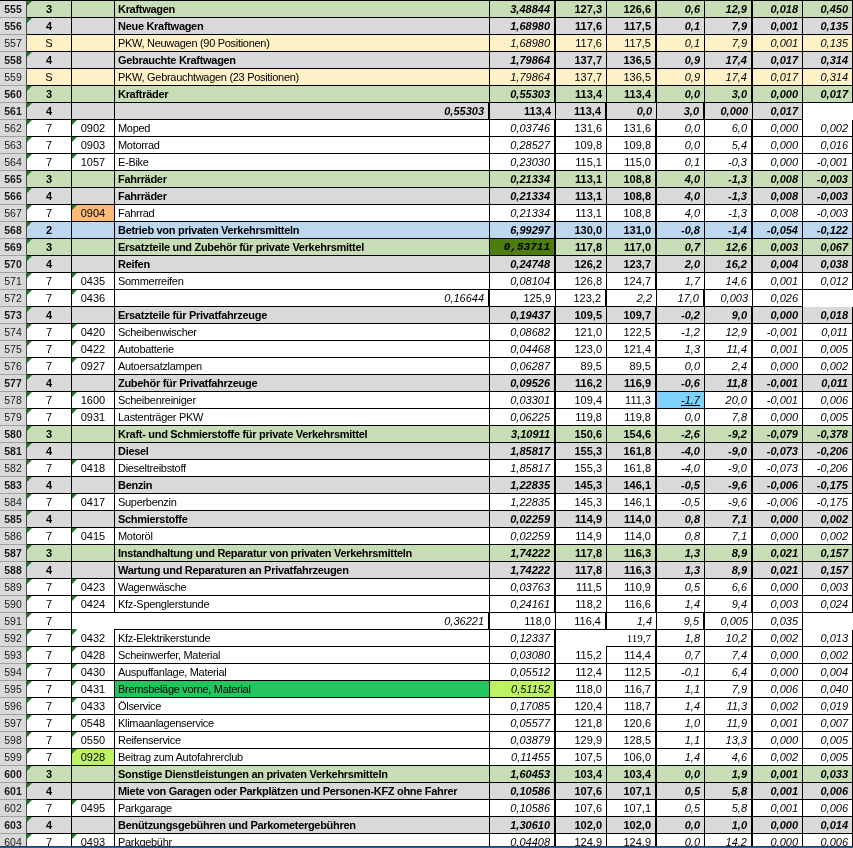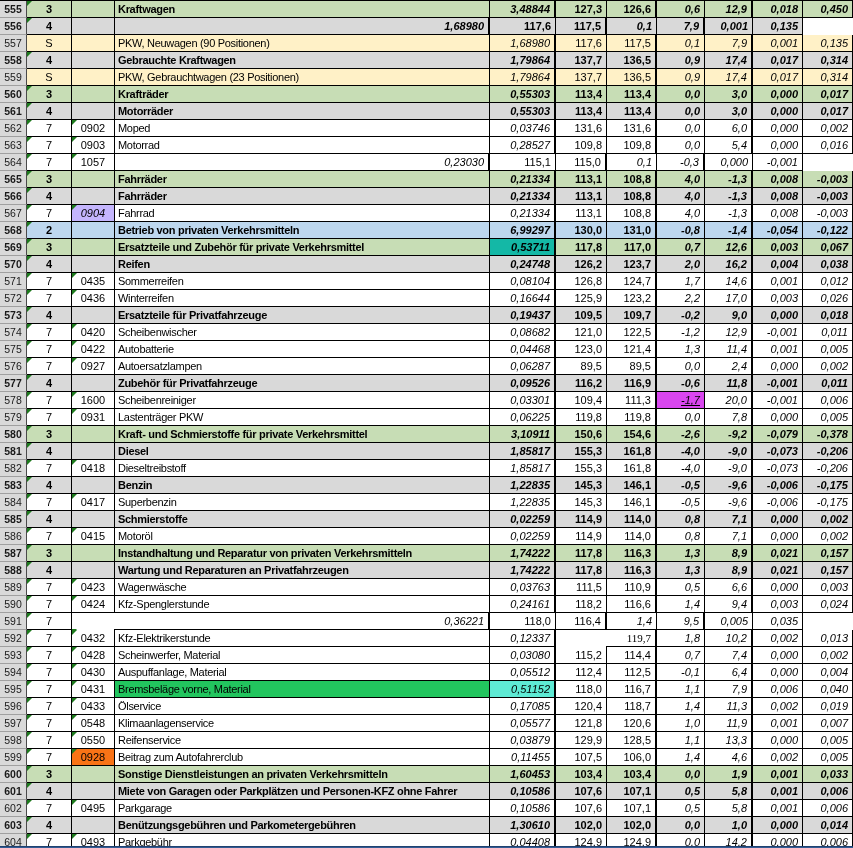--- a/index.html
+++ b/index.html
@@ -40,20 +40,21 @@
         <div class="cell numcell bsep" style="background: rgb(199, 221, 181);"><span>126,6</span></div>
         <div class="cell numcell it" style="background: rgb(199, 221, 181);"><span>0,6</span></div>
         <div class="cell numcell it bsep" style="background: rgb(199, 221, 181);"><span>12,9</span></div>
         <div class="cell numcell it" style="background: rgb(199, 221, 181);"><span>0,018</span></div>
         <div class="cell numcell it" style="background: rgb(199, 221, 181);"><span>0,450</span></div>
       </div>
       <div class="row group4">
         <div class="cell rownum"><span>556</span></div>
         <div class="cell lvl" style="background: rgb(217, 217, 217);"><span class="tri"></span><span>4</span></div>
         <div class="cell code" style="background: rgb(217, 217, 217);"><span></span></div>
+        <div class="cell name" style="background: rgb(217, 217, 217);"><span>Neue Kraftwagen</span></div>
         <div class="cell numcell it bsep" style="background: rgb(217, 217, 217);"><span>1,68980</span></div>
         <div class="cell numcell" style="background: rgb(217, 217, 217);"><span>117,6</span></div>
         <div class="cell numcell bsep" style="background: rgb(217, 217, 217);"><span>117,5</span></div>
         <div class="cell numcell it" style="background: rgb(217, 217, 217);"><span>0,1</span></div>
         <div class="cell numcell it bsep" style="background: rgb(217, 217, 217);"><span>7,9</span></div>
         <div class="cell numcell it" style="background: rgb(217, 217, 217);"><span>0,001</span></div>
         <div class="cell numcell it" style="background: rgb(217, 217, 217);"><span>0,135</span></div>
       </div>
       <div class="row special">
         <div class="cell rownum"><span>557</span></div>
@@ -104,21 +105,20 @@
         <div class="cell numcell bsep" style="background: rgb(199, 221, 181);"><span>113,4</span></div>
         <div class="cell numcell it" style="background: rgb(199, 221, 181);"><span>0,0</span></div>
         <div class="cell numcell it bsep" style="background: rgb(199, 221, 181);"><span>3,0</span></div>
         <div class="cell numcell it" style="background: rgb(199, 221, 181);"><span>0,000</span></div>
         <div class="cell numcell it" style="background: rgb(199, 221, 181);"><span>0,017</span></div>
       </div>
       <div class="row group4">
         <div class="cell rownum"><span>561</span></div>
         <div class="cell lvl" style="background: rgb(217, 217, 217);"><span class="tri"></span><span>4</span></div>
         <div class="cell code" style="background: rgb(217, 217, 217);"><span></span></div>
-        <div class="cell name" style="background: rgb(217, 217, 217);"><span>Motorräder</span></div>
         <div class="cell numcell it bsep" style="background: rgb(217, 217, 217);"><span>0,55303</span></div>
         <div class="cell numcell" style="background: rgb(217, 217, 217);"><span>113,4</span></div>
         <div class="cell numcell bsep" style="background: rgb(217, 217, 217);"><span>113,4</span></div>
         <div class="cell numcell it" style="background: rgb(217, 217, 217);"><span>0,0</span></div>
         <div class="cell numcell it bsep" style="background: rgb(217, 217, 217);"><span>3,0</span></div>
         <div class="cell numcell it" style="background: rgb(217, 217, 217);"><span>0,000</span></div>
         <div class="cell numcell it" style="background: rgb(217, 217, 217);"><span>0,017</span></div>
       </div>
       <div class="row item">
         <div class="cell rownum"><span>562</span></div>
@@ -143,20 +143,21 @@
         <div class="cell numcell bsep" style="background: rgb(255, 255, 255);"><span>109,8</span></div>
         <div class="cell numcell it" style="background: rgb(255, 255, 255);"><span>0,0</span></div>
         <div class="cell numcell it bsep" style="background: rgb(255, 255, 255);"><span>5,4</span></div>
         <div class="cell numcell it" style="background: rgb(255, 255, 255);"><span>0,000</span></div>
         <div class="cell numcell it" style="background: rgb(255, 255, 255);"><span>0,016</span></div>
       </div>
       <div class="row item">
         <div class="cell rownum"><span>564</span></div>
         <div class="cell lvl" style="background: rgb(255, 255, 255);"><span class="tri"></span><span>7</span></div>
         <div class="cell code" style="background: rgb(255, 255, 255);"><span class="tri"></span><span>1057</span></div>
+        <div class="cell name" style="background: rgb(255, 255, 255);"><span>E-Bike</span></div>
         <div class="cell numcell it bsep" style="background: rgb(255, 255, 255);"><span>0,23030</span></div>
         <div class="cell numcell" style="background: rgb(255, 255, 255);"><span>115,1</span></div>
         <div class="cell numcell bsep" style="background: rgb(255, 255, 255);"><span>115,0</span></div>
         <div class="cell numcell it" style="background: rgb(255, 255, 255);"><span>0,1</span></div>
         <div class="cell numcell it bsep" style="background: rgb(255, 255, 255);"><span>-0,3</span></div>
         <div class="cell numcell it" style="background: rgb(255, 255, 255);"><span>0,000</span></div>
         <div class="cell numcell it" style="background: rgb(255, 255, 255);"><span>-0,001</span></div>
       </div>
       <div class="row group3">
         <div class="cell rownum"><span>565</span></div>
@@ -180,21 +181,21 @@
         <div class="cell numcell" style="background: rgb(217, 217, 217);"><span>113,1</span></div>
         <div class="cell numcell bsep" style="background: rgb(217, 217, 217);"><span>108,8</span></div>
         <div class="cell numcell it" style="background: rgb(217, 217, 217);"><span>4,0</span></div>
         <div class="cell numcell it bsep" style="background: rgb(217, 217, 217);"><span>-1,3</span></div>
         <div class="cell numcell it" style="background: rgb(217, 217, 217);"><span>0,008</span></div>
         <div class="cell numcell it" style="background: rgb(217, 217, 217);"><span>-0,003</span></div>
       </div>
       <div class="row item">
         <div class="cell rownum"><span>567</span></div>
         <div class="cell lvl" style="background: rgb(255, 255, 255);"><span class="tri"></span><span>7</span></div>
-        <div class="cell code" style="background: #c4b5fd; font-style: italic;"><span class="tri"></span><span>0904</span></div>
+        <div class="cell code" style="background: #fdba74;"><span class="tri"></span><span>0904</span></div>
         <div class="cell name" style="background: rgb(255, 255, 255);"><span>Fahrrad</span></div>
         <div class="cell numcell it bsep" style="background: rgb(255, 255, 255);"><span>0,21334</span></div>
         <div class="cell numcell" style="background: rgb(255, 255, 255);"><span>113,1</span></div>
         <div class="cell numcell bsep" style="background: rgb(255, 255, 255);"><span>108,8</span></div>
         <div class="cell numcell it" style="background: rgb(255, 255, 255);"><span>4,0</span></div>
         <div class="cell numcell it bsep" style="background: rgb(255, 255, 255);"><span>-1,3</span></div>
         <div class="cell numcell it" style="background: rgb(255, 255, 255);"><span>0,008</span></div>
         <div class="cell numcell it" style="background: rgb(255, 255, 255);"><span>-0,003</span></div>
       </div>
       <div class="row group2">
@@ -208,21 +209,21 @@
         <div class="cell numcell it" style="background: rgb(189, 215, 238);"><span>-0,8</span></div>
         <div class="cell numcell it bsep" style="background: rgb(189, 215, 238);"><span>-1,4</span></div>
         <div class="cell numcell it" style="background: rgb(189, 215, 238);"><span>-0,054</span></div>
         <div class="cell numcell it" style="background: rgb(189, 215, 238);"><span>-0,122</span></div>
       </div>
       <div class="row group3">
         <div class="cell rownum"><span>569</span></div>
         <div class="cell lvl" style="background: rgb(199, 221, 181);"><span class="tri"></span><span>3</span></div>
         <div class="cell code" style="background: rgb(199, 221, 181);"><span></span></div>
         <div class="cell name" style="background: rgb(199, 221, 181);"><span>Ersatzteile und Zubehör für private Verkehrsmittel</span></div>
-        <div class="cell numcell it bsep" style="background: #14b8a6;"><span>0,53711</span></div>
+        <div class="cell numcell it bsep" style="background: #4d7c0f; font-family: Liberation Mono, monospace;"><span>0,53711</span></div>
         <div class="cell numcell" style="background: rgb(199, 221, 181);"><span>117,8</span></div>
         <div class="cell numcell bsep" style="background: rgb(199, 221, 181);"><span>117,0</span></div>
         <div class="cell numcell it" style="background: rgb(199, 221, 181);"><span>0,7</span></div>
         <div class="cell numcell it bsep" style="background: rgb(199, 221, 181);"><span>12,6</span></div>
         <div class="cell numcell it" style="background: rgb(199, 221, 181);"><span>0,003</span></div>
         <div class="cell numcell it" style="background: rgb(199, 221, 181);"><span>0,067</span></div>
       </div>
       <div class="row group4">
         <div class="cell rownum"><span>570</span></div>
         <div class="cell lvl" style="background: rgb(217, 217, 217);"><span class="tri"></span><span>4</span></div>
@@ -246,21 +247,20 @@
         <div class="cell numcell bsep" style="background: rgb(255, 255, 255);"><span>124,7</span></div>
         <div class="cell numcell it" style="background: rgb(255, 255, 255);"><span>1,7</span></div>
         <div class="cell numcell it bsep" style="background: rgb(255, 255, 255);"><span>14,6</span></div>
         <div class="cell numcell it" style="background: rgb(255, 255, 255);"><span>0,001</span></div>
         <div class="cell numcell it" style="background: rgb(255, 255, 255);"><span>0,012</span></div>
       </div>
       <div class="row item">
         <div class="cell rownum"><span>572</span></div>
         <div class="cell lvl" style="background: rgb(255, 255, 255);"><span class="tri"></span><span>7</span></div>
         <div class="cell code" style="background: rgb(255, 255, 255);"><span class="tri"></span><span>0436</span></div>
-        <div class="cell name" style="background: rgb(255, 255, 255);"><span>Winterreifen</span></div>
         <div class="cell numcell it bsep" style="background: rgb(255, 255, 255);"><span>0,16644</span></div>
         <div class="cell numcell" style="background: rgb(255, 255, 255);"><span>125,9</span></div>
         <div class="cell numcell bsep" style="background: rgb(255, 255, 255);"><span>123,2</span></div>
         <div class="cell numcell it" style="background: rgb(255, 255, 255);"><span>2,2</span></div>
         <div class="cell numcell it bsep" style="background: rgb(255, 255, 255);"><span>17,0</span></div>
         <div class="cell numcell it" style="background: rgb(255, 255, 255);"><span>0,003</span></div>
         <div class="cell numcell it" style="background: rgb(255, 255, 255);"><span>0,026</span></div>
       </div>
       <div class="row group4">
         <div class="cell rownum"><span>573</span></div>
@@ -328,21 +328,21 @@
         <div class="cell numcell it" style="background: rgb(217, 217, 217);"><span>0,011</span></div>
       </div>
       <div class="row item">
         <div class="cell rownum"><span>578</span></div>
         <div class="cell lvl" style="background: rgb(255, 255, 255);"><span class="tri"></span><span>7</span></div>
         <div class="cell code" style="background: rgb(255, 255, 255);"><span class="tri"></span><span>1600</span></div>
         <div class="cell name" style="background: rgb(255, 255, 255);"><span>Scheibenreiniger</span></div>
         <div class="cell numcell it bsep" style="background: rgb(255, 255, 255);"><span>0,03301</span></div>
         <div class="cell numcell" style="background: rgb(255, 255, 255);"><span>109,4</span></div>
         <div class="cell numcell bsep" style="background: rgb(255, 255, 255);"><span>111,3</span></div>
-        <div class="cell numcell it" style="background: #d946ef; text-decoration: underline;"><span>-1,7</span></div>
+        <div class="cell numcell it" style="background: #7dd3fc; text-decoration: underline;"><span>-1,7</span></div>
         <div class="cell numcell it bsep" style="background: rgb(255, 255, 255);"><span>20,0</span></div>
         <div class="cell numcell it" style="background: rgb(255, 255, 255);"><span>-0,001</span></div>
         <div class="cell numcell it" style="background: rgb(255, 255, 255);"><span>0,006</span></div>
       </div>
       <div class="row item">
         <div class="cell rownum"><span>579</span></div>
         <div class="cell lvl" style="background: rgb(255, 255, 255);"><span class="tri"></span><span>7</span></div>
         <div class="cell code" style="background: rgb(255, 255, 255);"><span class="tri"></span><span>0931</span></div>
         <div class="cell name" style="background: rgb(255, 255, 255);"><span>Lastenträger PKW</span></div>
         <div class="cell numcell it bsep" style="background: rgb(255, 255, 255);"><span>0,06225</span></div>
@@ -545,21 +545,21 @@
         <div class="cell numcell it" style="background: rgb(255, 255, 255);"><span>-0,1</span></div>
         <div class="cell numcell it bsep" style="background: rgb(255, 255, 255);"><span>6,4</span></div>
         <div class="cell numcell it" style="background: rgb(255, 255, 255);"><span>0,000</span></div>
         <div class="cell numcell it" style="background: rgb(255, 255, 255);"><span>0,004</span></div>
       </div>
       <div class="row item">
         <div class="cell rownum"><span>595</span></div>
         <div class="cell lvl" style="background: rgb(255, 255, 255);"><span class="tri"></span><span>7</span></div>
         <div class="cell code" style="background: rgb(255, 255, 255);"><span class="tri"></span><span>0431</span></div>
         <div class="cell name" style="background: #22c55e;"><span>Bremsbeläge vorne, Material</span></div>
-        <div class="cell numcell it bsep" style="background: #5eead4;"><span>0,51152</span></div>
+        <div class="cell numcell it bsep" style="background: #bef264;"><span>0,51152</span></div>
         <div class="cell numcell" style="background: rgb(255, 255, 255);"><span>118,0</span></div>
         <div class="cell numcell bsep" style="background: rgb(255, 255, 255);"><span>116,7</span></div>
         <div class="cell numcell it" style="background: rgb(255, 255, 255);"><span>1,1</span></div>
         <div class="cell numcell it bsep" style="background: rgb(255, 255, 255);"><span>7,9</span></div>
         <div class="cell numcell it" style="background: rgb(255, 255, 255);"><span>0,006</span></div>
         <div class="cell numcell it" style="background: rgb(255, 255, 255);"><span>0,040</span></div>
       </div>
       <div class="row item">
         <div class="cell rownum"><span>596</span></div>
         <div class="cell lvl" style="background: rgb(255, 255, 255);"><span class="tri"></span><span>7</span></div>
@@ -595,21 +595,21 @@
         <div class="cell numcell" style="background: rgb(255, 255, 255);"><span>129,9</span></div>
         <div class="cell numcell bsep" style="background: rgb(255, 255, 255);"><span>128,5</span></div>
         <div class="cell numcell it" style="background: rgb(255, 255, 255);"><span>1,1</span></div>
         <div class="cell numcell it bsep" style="background: rgb(255, 255, 255);"><span>13,3</span></div>
         <div class="cell numcell it" style="background: rgb(255, 255, 255);"><span>0,000</span></div>
         <div class="cell numcell it" style="background: rgb(255, 255, 255);"><span>0,005</span></div>
       </div>
       <div class="row item">
         <div class="cell rownum"><span>599</span></div>
         <div class="cell lvl" style="background: rgb(255, 255, 255);"><span class="tri"></span><span>7</span></div>
-        <div class="cell code" style="background: #f97316;"><span class="tri"></span><span>0928</span></div>
+        <div class="cell code" style="background: #bef264;"><span class="tri"></span><span>0928</span></div>
         <div class="cell name" style="background: rgb(255, 255, 255);"><span>Beitrag zum Autofahrerclub</span></div>
         <div class="cell numcell it bsep" style="background: rgb(255, 255, 255);"><span>0,11455</span></div>
         <div class="cell numcell" style="background: rgb(255, 255, 255);"><span>107,5</span></div>
         <div class="cell numcell bsep" style="background: rgb(255, 255, 255);"><span>106,0</span></div>
         <div class="cell numcell it" style="background: rgb(255, 255, 255);"><span>1,4</span></div>
         <div class="cell numcell it bsep" style="background: rgb(255, 255, 255);"><span>4,6</span></div>
         <div class="cell numcell it" style="background: rgb(255, 255, 255);"><span>0,002</span></div>
         <div class="cell numcell it" style="background: rgb(255, 255, 255);"><span>0,005</span></div>
       </div>
       <div class="row group3">

